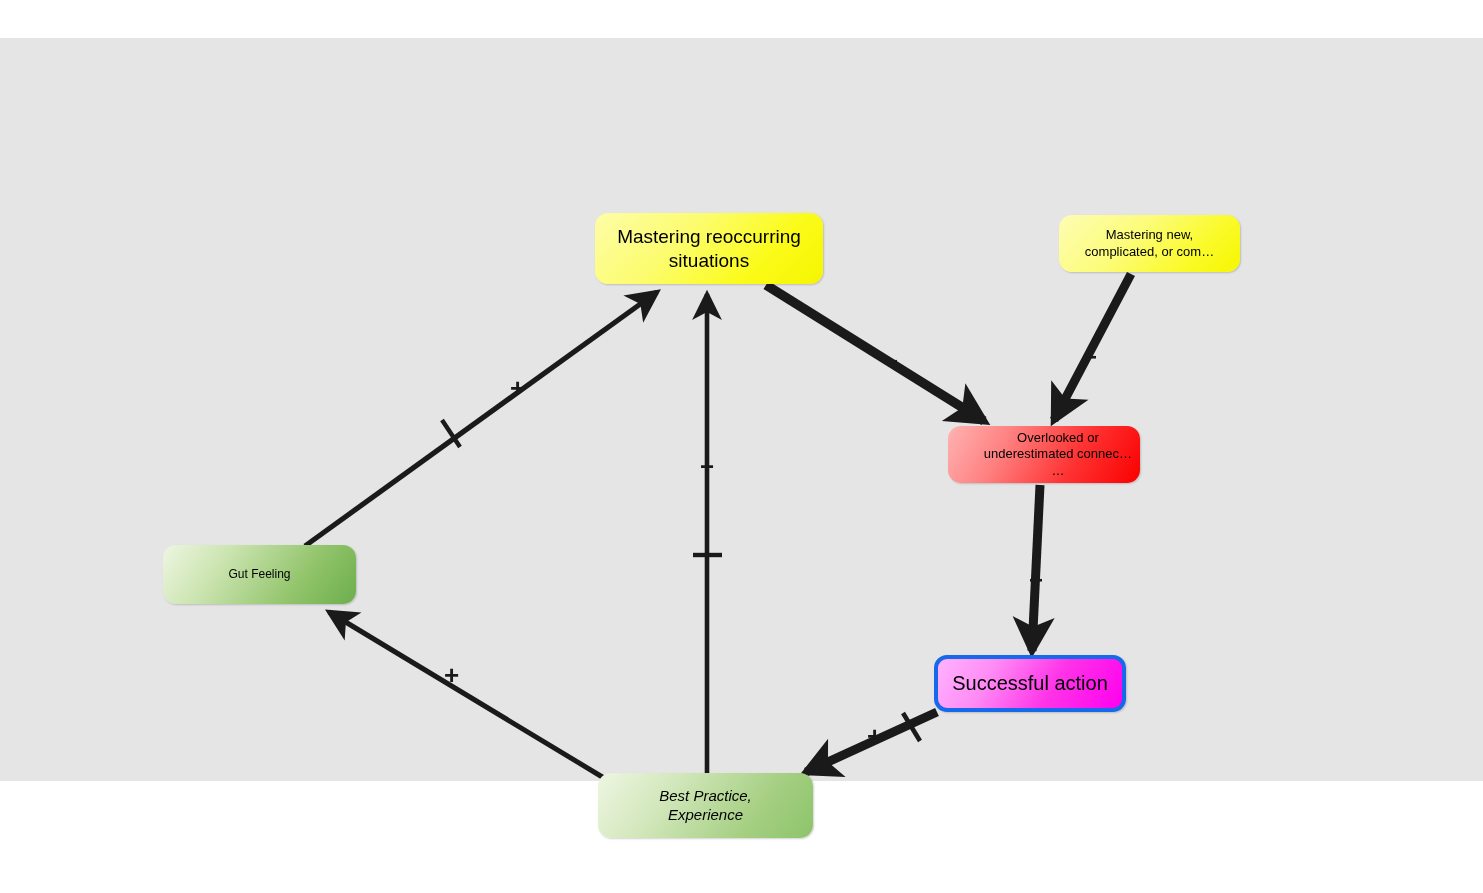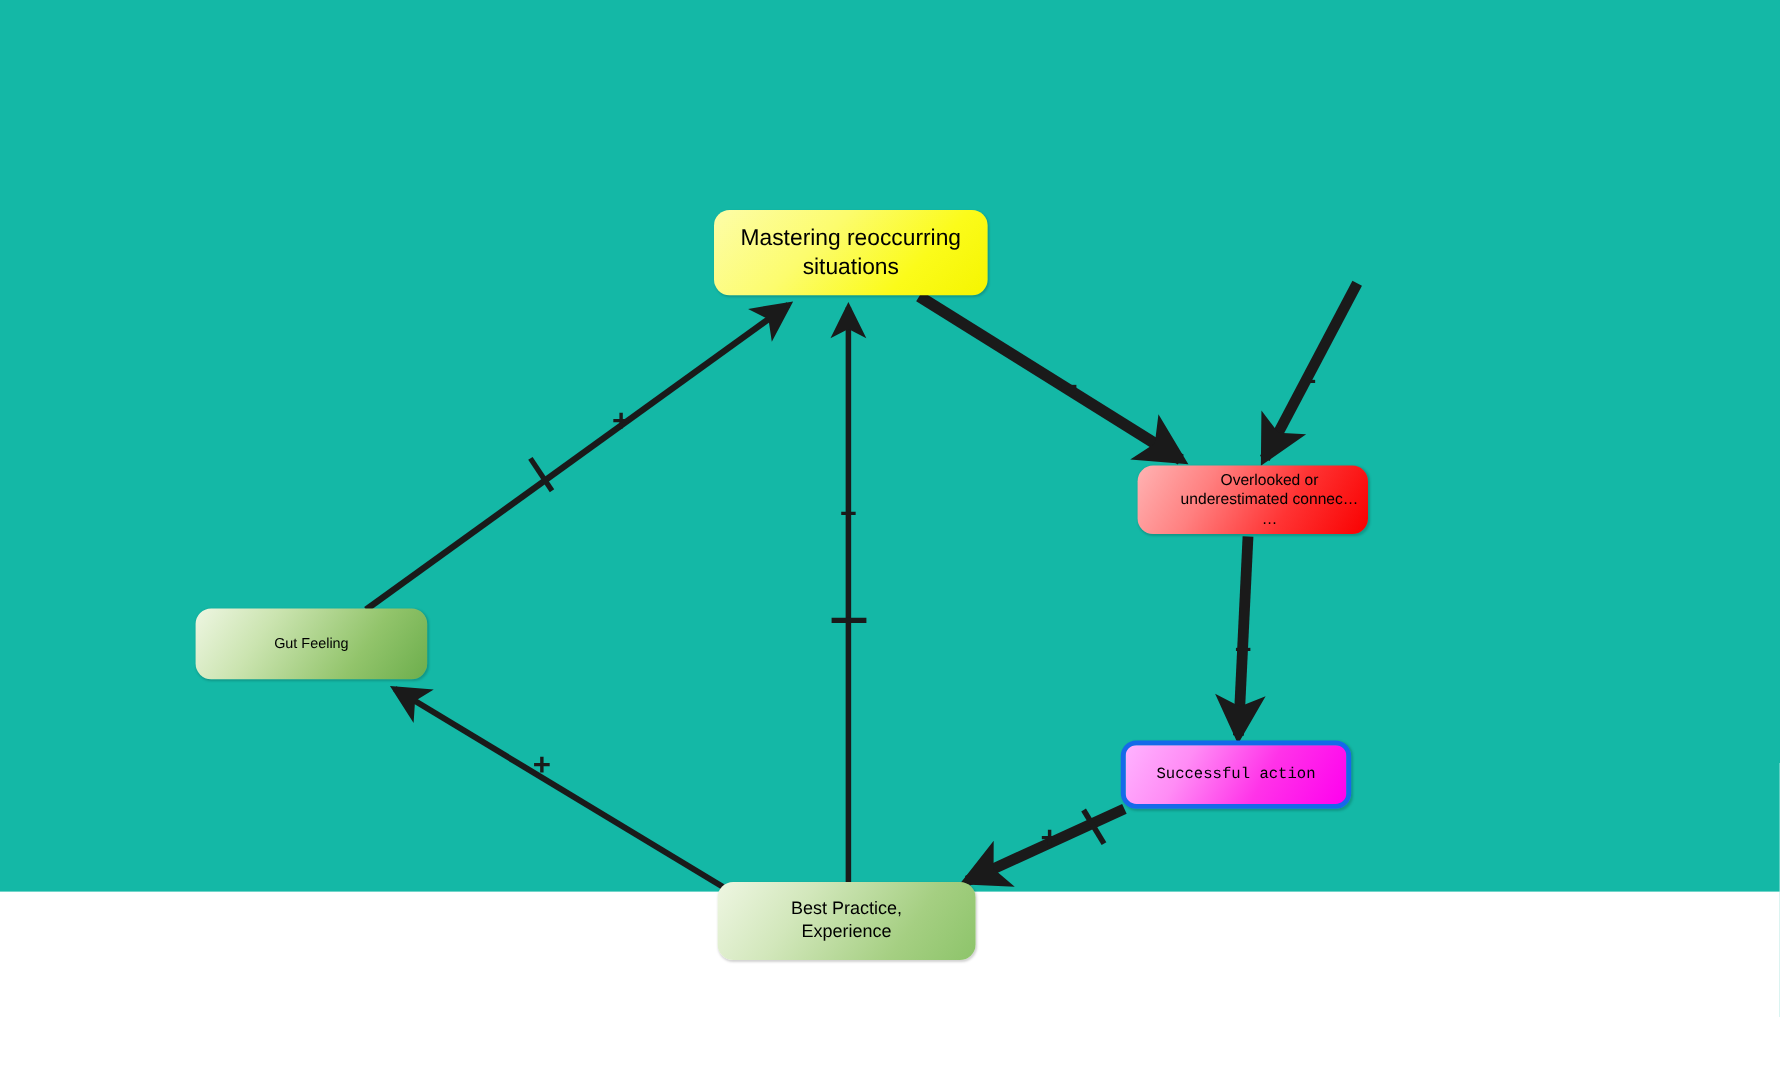--- a/index.html
+++ b/index.html
@@ -11,21 +11,22 @@
   body {
     font-family: "Liberation Sans", sans-serif;
     width: 1483px;
     height: 893px;
     overflow: hidden;
   }
   #canvas {
     position: relative;
     width: 1483px;
     height: 743px;
-    background: #14b8a6;
+    background: #e5e5e5;
+    margin-top: 38px;
   }
   #edge-layer {
     position: absolute;
     left: 0;
     top: 0;
     width: 1483px;
     height: 893px;
   }
   .node {
     position: absolute;
@@ -62,35 +63,35 @@
     left: 948px; top: 388px; width: 192px; height: 57px;
     background: linear-gradient(120deg, #ffb3b3 0%, #ff8080 30%, #ff3333 65%, #f90000 100%);
     font-size: 13px;
     box-shadow: 1px 1px 2px rgba(0,0,0,0.18);
     justify-content: flex-end;
   }
   .node-magenta {
     left: 934px; top: 617px; width: 192px; height: 57px;
     background: linear-gradient(120deg, #ffb3ff 0%, #ff8cf5 28%, #ff33e8 62%, #ff00ee 100%);
     border: 4px solid #1569ea;
-    font-size: 13px;
+    font-size: 20px;
     box-shadow: 1px 1px 2px rgba(0,0,0,0.18);
-    font-family: Liberation Mono, monospace;
   }
   .node-green-gut {
     left: 163px; top: 507px; width: 193px; height: 59px;
     background: linear-gradient(125deg, #eef6e2 0%, #cbe4b0 30%, #92c46b 70%, #6cae4c 100%);
     font-size: 12px;
     box-shadow: 1px 1px 2px rgba(0,0,0,0.18);
   }
   .node-green-bp {
     left: 598px; top: 735px; width: 215px; height: 65px;
     background: linear-gradient(125deg, #eef6e2 0%, #d2e7bb 32%, #a5cf82 72%, #8dc46a 100%);
     font-size: 15px;
     box-shadow: 1px 1px 2px rgba(0,0,0,0.18);
+    font-style: italic;
   }
   .edge-label {
     position: absolute;
     font-family: "Liberation Sans", sans-serif;
     font-weight: bold;
     color: #1a1a1a;
     z-index: 6;
     user-select: none;
     line-height: 1;
   }
@@ -142,20 +143,24 @@
     <g>
       <line x1="604" y1="740" x2="329" y2="574" stroke="#1a1a1a" stroke-width="5.0" stroke-linecap="butt" marker-end="url(#arrow-thin)"></line>
     </g>
   </svg>
 
   <div class="node node-yellow-big">
     <span class="node-label">Mastering reoccurring
 situations</span>
   </div>
 
+  <div class="node node-yellow-small">
+    <span class="node-label">Mastering new,
+complicated, or com…</span>
+  </div>
 
   <div class="node node-red">
     <span class="node-label">Overlooked or
 underestimated connec…
 …</span>
   </div>
 
   <div class="node node-magenta">
     <span class="node-label">Successful action</span>
   </div>

